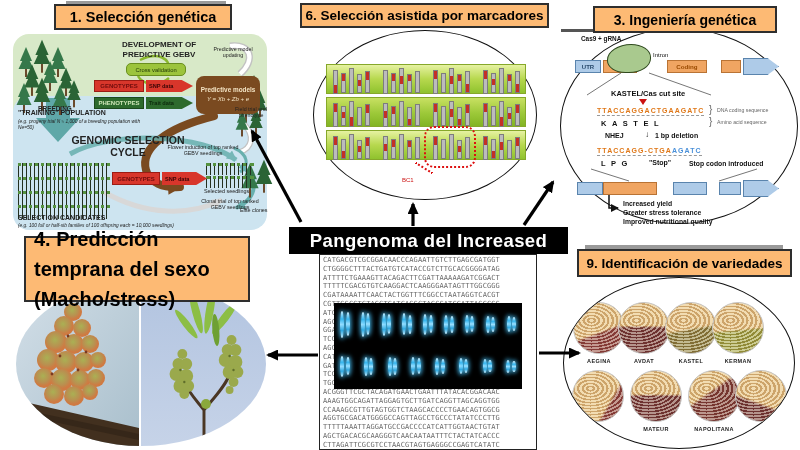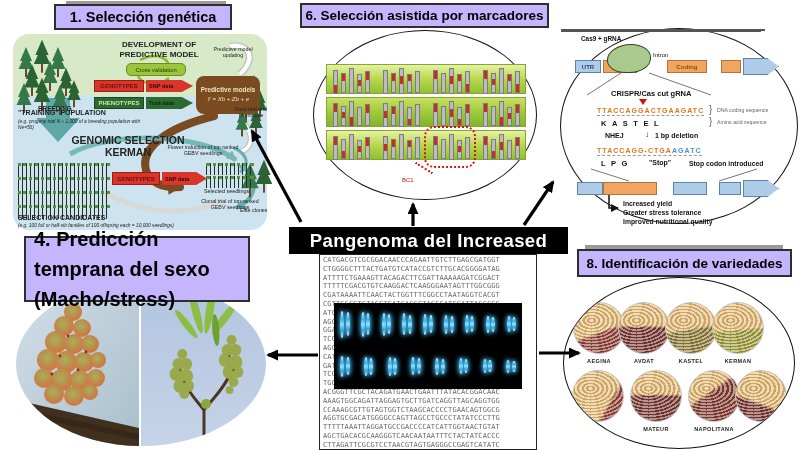--- a/index.html
+++ b/index.html
@@ -1,19 +1,19 @@
 <!DOCTYPE html>
 <html><head>
 <meta charset="utf-8">
 <style>
   html,body{margin:0;padding:0;background:#fff;}
   #canvas{position:relative;width:800px;height:450px;background:#fff;overflow:hidden;
           font-family:"Liberation Sans",sans-serif;}
   
-  .hdr{position:absolute;background:#c4b5fd;border:2px solid #2e2e2e;font-weight:bold;color:#000;
+  .hdr{position:absolute;background:#fdba74;border:2px solid #2e2e2e;font-weight:bold;color:#000;
        display:flex;align-items:center;justify-content:center;z-index:35;box-sizing:border-box;}
   #hdr1{left:54px;top:4px;width:178px;height:26px;font-size:14.5px;}
   #hdr2{left:300px;top:3px;width:249px;height:25px;font-size:13.5px;}
   #hdr3{left:593px;top:6px;width:184px;height:27px;font-size:14px;}
   #hdr4{left:24px;top:236px;width:226px;height:66px;font-size:20px;flex-direction:column;
         align-items:flex-start;justify-content:center;padding-left:8px;line-height:1.5;}
   #hdr5{left:577px;top:249px;width:215px;height:28px;font-size:13.5px;}
   .shadowbar{position:absolute;background:#9a9a9a;z-index:34;}
   #shadow1{left:66px;top:1px;width:160px;height:4px;}
   #shadow5{left:585px;top:245px;width:198px;height:5px;}
@@ -268,36 +268,36 @@
             <polygon points="242,133.05 235.1,149.15 248.9,149.15" fill="#35784a"></polygon>
             <polygon points="242,139.95 233.375,158.35 250.625,158.35" fill="#35784a"></polygon>
           </g>
           <g>
             <rect x="255" y="152.8" width="2" height="9.9" fill="#6b4a2c"></rect>
             <polygon points="256,129.7 249.4,145.1 262.6,145.1" fill="#2a6435"></polygon>
             <polygon points="256,136.3 247.75,153.9 264.25,153.9" fill="#2a6435"></polygon>
           </g>
         </g>
     </svg>
-    <div class="lbl" id="dev-title">DEVELOPMENT OF PREDICTIVE MODEL</div>
+    <div class="lbl" id="dev-title">DEVELOPMENT OF PREDICTIVE GEBV</div>
     <div id="cross-pill">Cross validation</div>
     <div class="redbox" id="geno1">GENOTYPES</div>
     <div class="redarr" id="snp1">SNP data</div>
     <div class="grnbox" id="pheno">PHENOTYPES</div>
     <div class="grnarr" id="trait">Trait data</div>
     <div id="predbox">
       <div>Predictive models</div>
       <div class="formula">Y = Xb + Zb + e</div>
     </div>
     <div class="lbl" id="predupdate">Predictive model updating</div>
     <div class="lbl" id="fieldtrial">Field trial and phenotype</div>
     <div class="lbl" id="trainingpop">"TRAINING" POPULATION</div>
     <div class="lbl" id="trainingnote">(e.g. progeny trial N ≈ 1,000 of a breeding population with Ne=50)</div>
     <div class="lbl" id="breedlabel">BREEDING</div>
-    <div class="lbl" id="gsc">GENOMIC SELECTION KERMAN</div>
+    <div class="lbl" id="gsc">GENOMIC SELECTION CYCLE</div>
     <div class="strip" id="str1"></div>
     <div class="strip" id="str2"></div>
     <div class="strip" id="str3"></div>
     <div class="strip" id="str4"></div>
     <div class="strip" id="str5"></div>
     <div class="strip" id="str6"></div>
     <div class="redbox" id="geno2">GENOTYPES</div>
     <div class="redarr" id="snp2">SNP data</div>
     <div class="lbl" id="flowerind">Flower induction of top ranked GEBV seedlings</div>
     <div class="lbl" id="selseed">Selected seedlings</div>
@@ -419,21 +419,21 @@
     </svg>
     <div id="g1line"></div>
     <div class="bbox" id="utr">UTR</div>
     <div class="gbox" id="or1"></div>
     <div id="blob"></div>
     <div class="t" id="caslab">Cas9 + gRNA</div>
     <div class="t" id="intron">Intron</div>
     <div class="gbox" id="coding">Coding</div>
     <div class="gbox" id="or2"></div>
     <div class="barrow" id="barrow1"></div>
-    <div class="t" id="cutsite">CRISPR/Cas cut gRNA</div>
+    <div class="t" id="cutsite">KASTEL/Cas cut site</div>
     <div id="redtri"></div>
     <div class="seq" id="seq1">TTACCAGGACTGAAGATC</div>
     <div class="brace" id="brace1">}</div>
     <div class="note" id="dnanote">DNA coding sequence</div>
     <div class="aa" id="aa1">KASTEL</div>
     <div class="brace" id="brace2">}</div>
     <div class="note" id="aanote">Amino acid sequence</div>
     <div class="t red" id="nhej">NHEJ</div>
     <div class="t" id="delarrow">↓</div>
     <div class="t red" id="deletion">1 bp deletion</div>
@@ -662,26 +662,29 @@
   </div>
 
   <div class="shadowbar" id="shadow1"></div>
   <div class="shadowbar" id="shadow5"></div>
   <div class="hdr" id="hdr1">
     <span>1. Selección genética</span>
     </div>
   <div class="hdr" id="hdr2">
     <span>6. Selección asistida por marcadores</span>
     </div>
+  <div class="hdr" id="hdr3">
+    <span>3. Ingeniería genética</span>
+    </div>
   <div class="hdr" id="hdr4">
     <span>4. Predicción temprana del sexo</span>
     <span>(Macho/stress)</span>
     </div>
   <div class="hdr" id="hdr5">
-    <span>8. Identificación de variedades</span>
+    <span>9. Identificación de variedades</span>
     </div>
 
   <svg id="arrows">
     <defs>
       <marker id="mA" markerUnits="userSpaceOnUse" markerWidth="13" markerHeight="11" refX="10" refY="5.5" orient="auto">
         <path d="M0,0 L12,5.5 L0,11 Z" fill="#000"></path>
         </marker>
     </defs>
     <line x1="301" y1="222" x2="252" y2="131" stroke="#000" stroke-width="3.2" marker-end="url(#mA)"></line>
     <line x1="413" y1="226" x2="413" y2="204" stroke="#000" stroke-width="3.2" marker-end="url(#mA)"></line>

